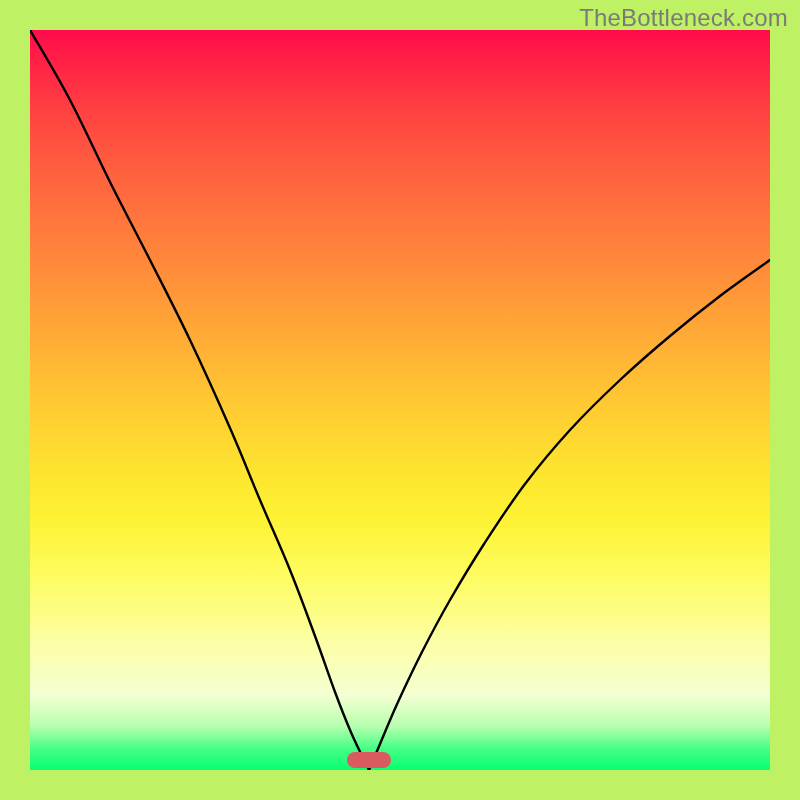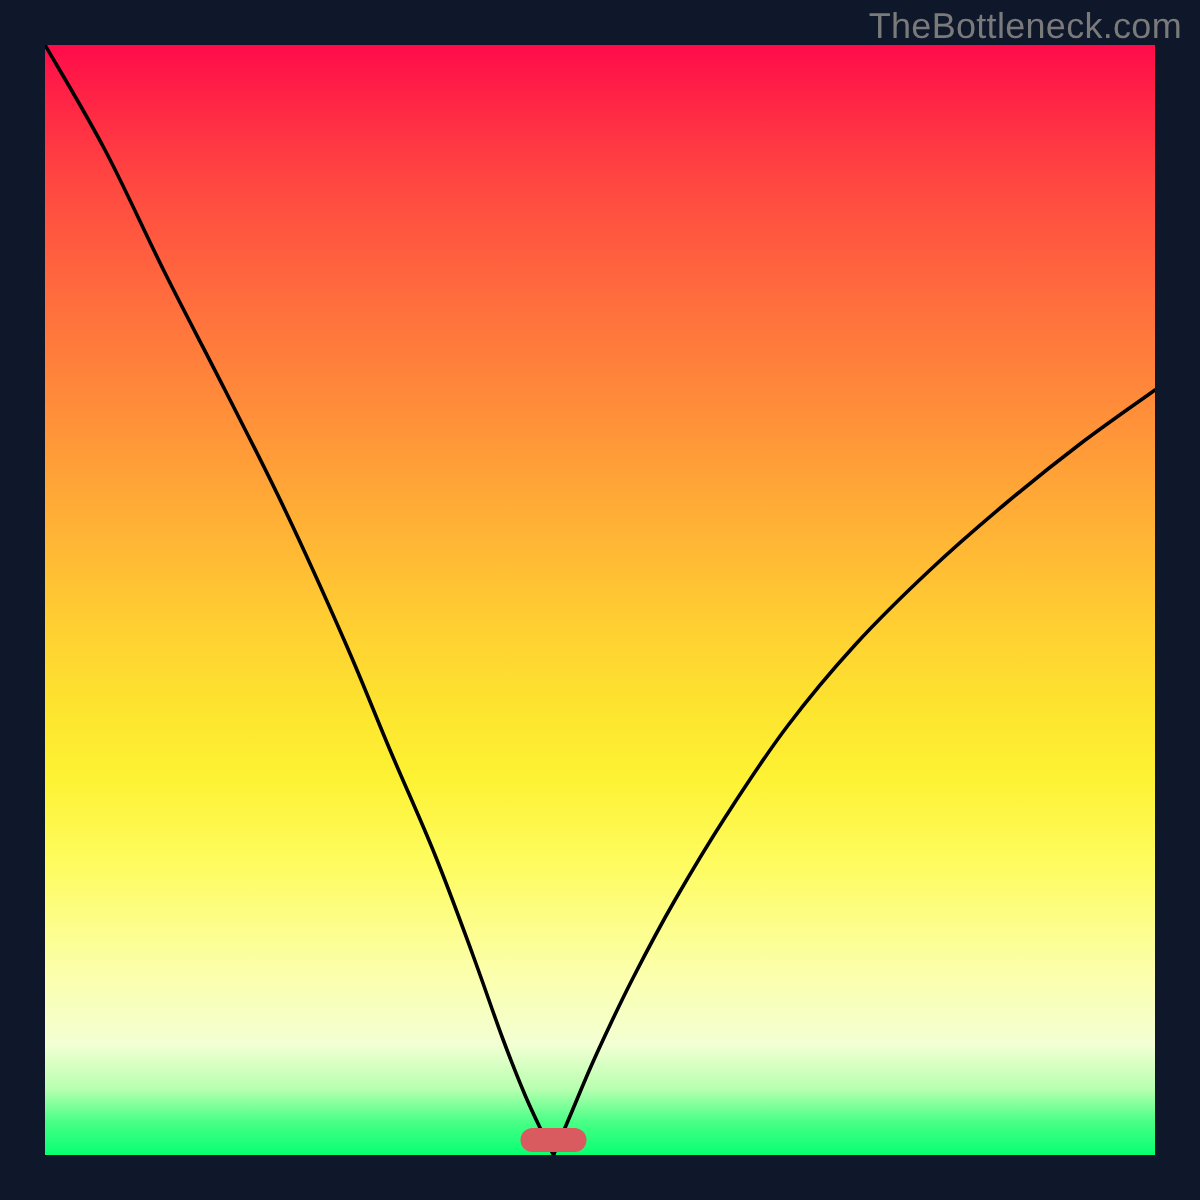--- a/index.html
+++ b/index.html
@@ -10,21 +10,21 @@
     background: #000;
     overflow: hidden;
     font-family: Arial, Helvetica, sans-serif;
   }
   .frame {
     position: absolute;
     top: 0;
     left: 0;
     width: 800px;
     height: 800px;
-    background: #0f172a;
+    background: #bef264;
   }
   .plot {
     position: absolute;
     top: 30px;
     left: 30px;
     width: 740px;
     height: 740px;
     
     background: linear-gradient(
       to bottom,

